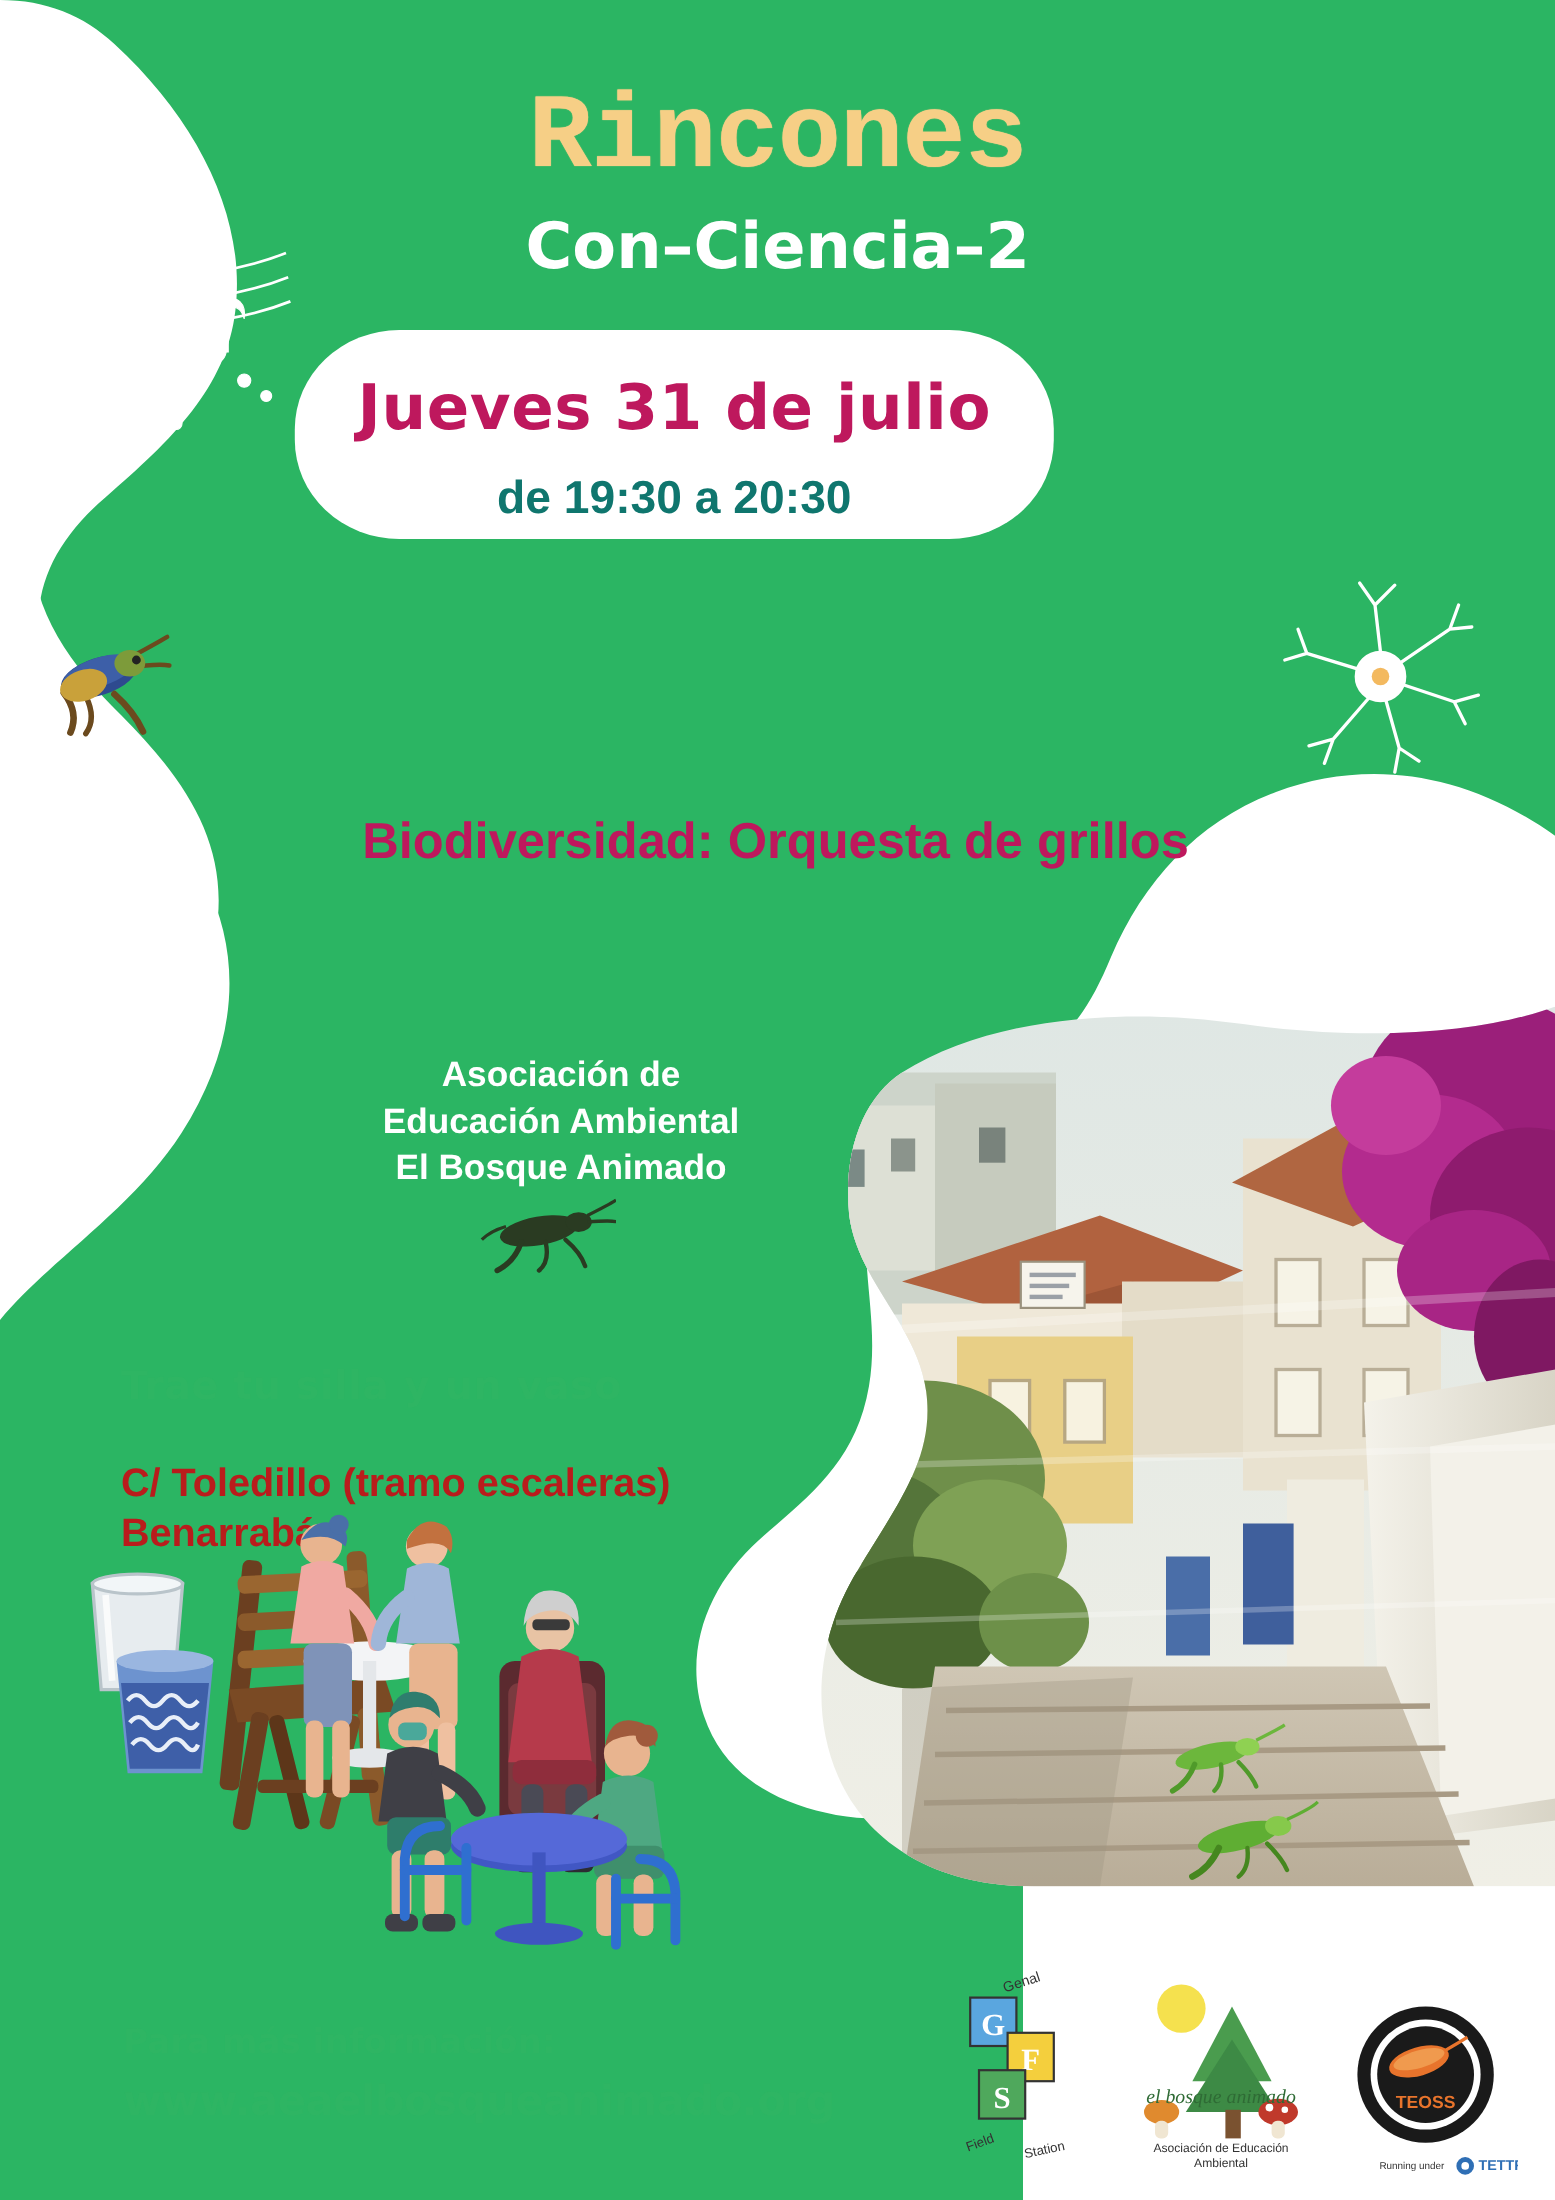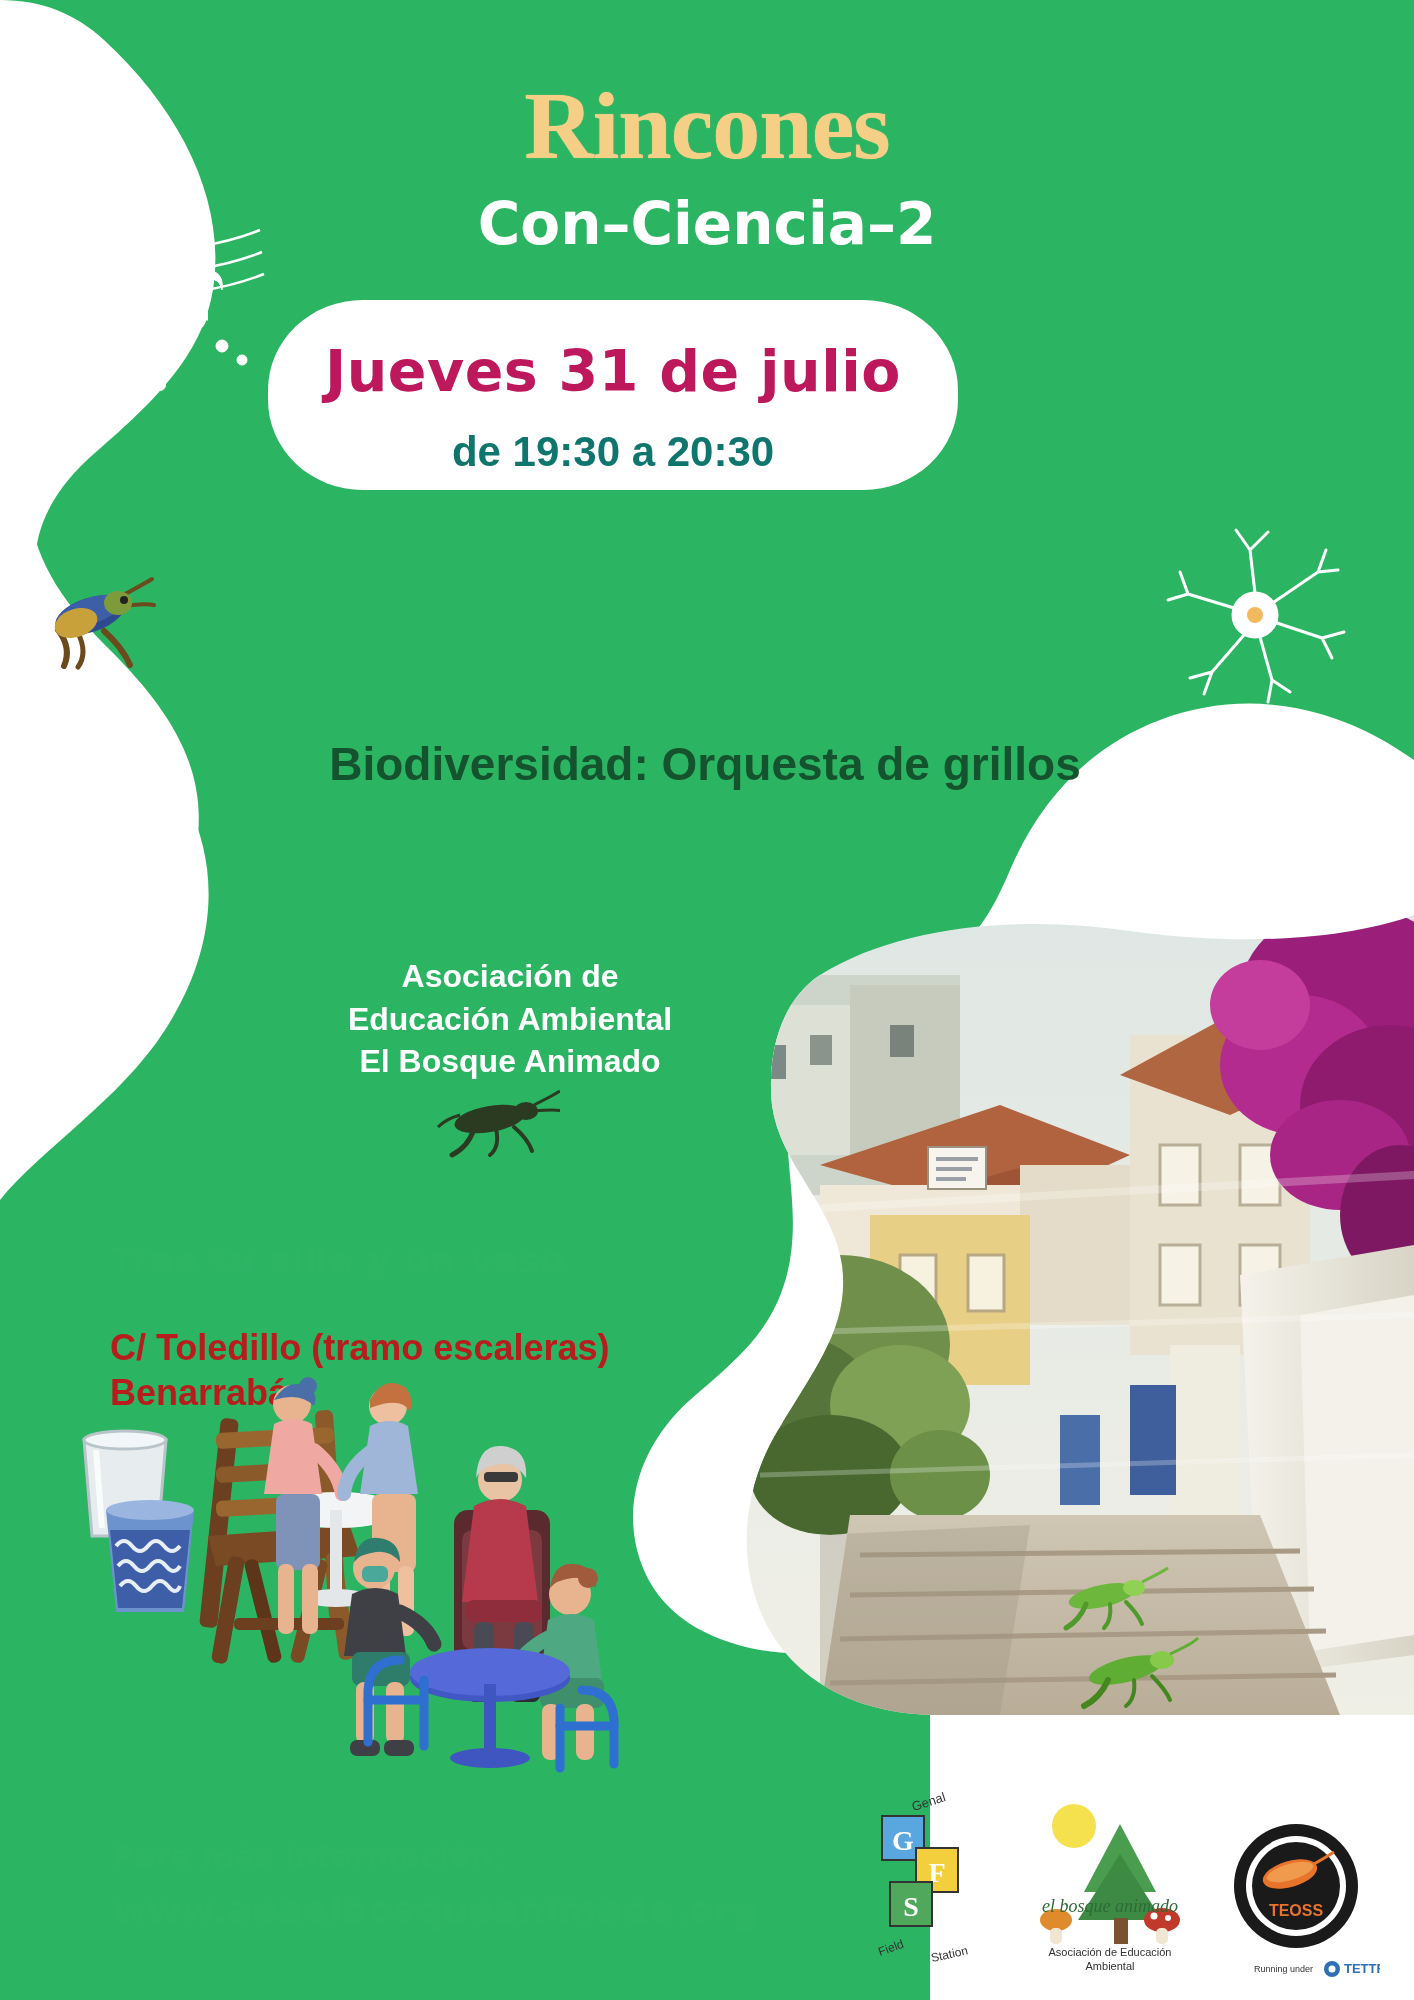--- a/index.html
+++ b/index.html
@@ -26,21 +26,21 @@
     height: 2000px;
   }
 
   
   .title-main {
     position: absolute;
     left: 0;
     right: 0;
     top: 78px;
     text-align: center;
-    font-family: Liberation Serif, serif;
+    font-family: Liberation Mono, monospace;
     font-weight: bold;
     font-size: 96px;
     line-height: 1;
     color: #f6cf86;
     letter-spacing: -1px;
     text-shadow: 0 0 1px #f6cf86;
   }
   .title-sub {
     position: absolute;
     left: 0;
@@ -93,21 +93,21 @@
   .headline {
     position: absolute;
     left: 170px;
     top: 735px;
     width: 1070px;
     text-align: center;
     font-family: "Liberation Sans", sans-serif;
     font-weight: bold;
     font-size: 46px;
     line-height: 1.28;
-    color: #14532d;
+    color: #be185d;
   }
 
   
   .org {
     position: absolute;
     left: 230px;
     top: 955px;
     width: 560px;
     text-align: center;
     font-family: "Liberation Sans", sans-serif;

